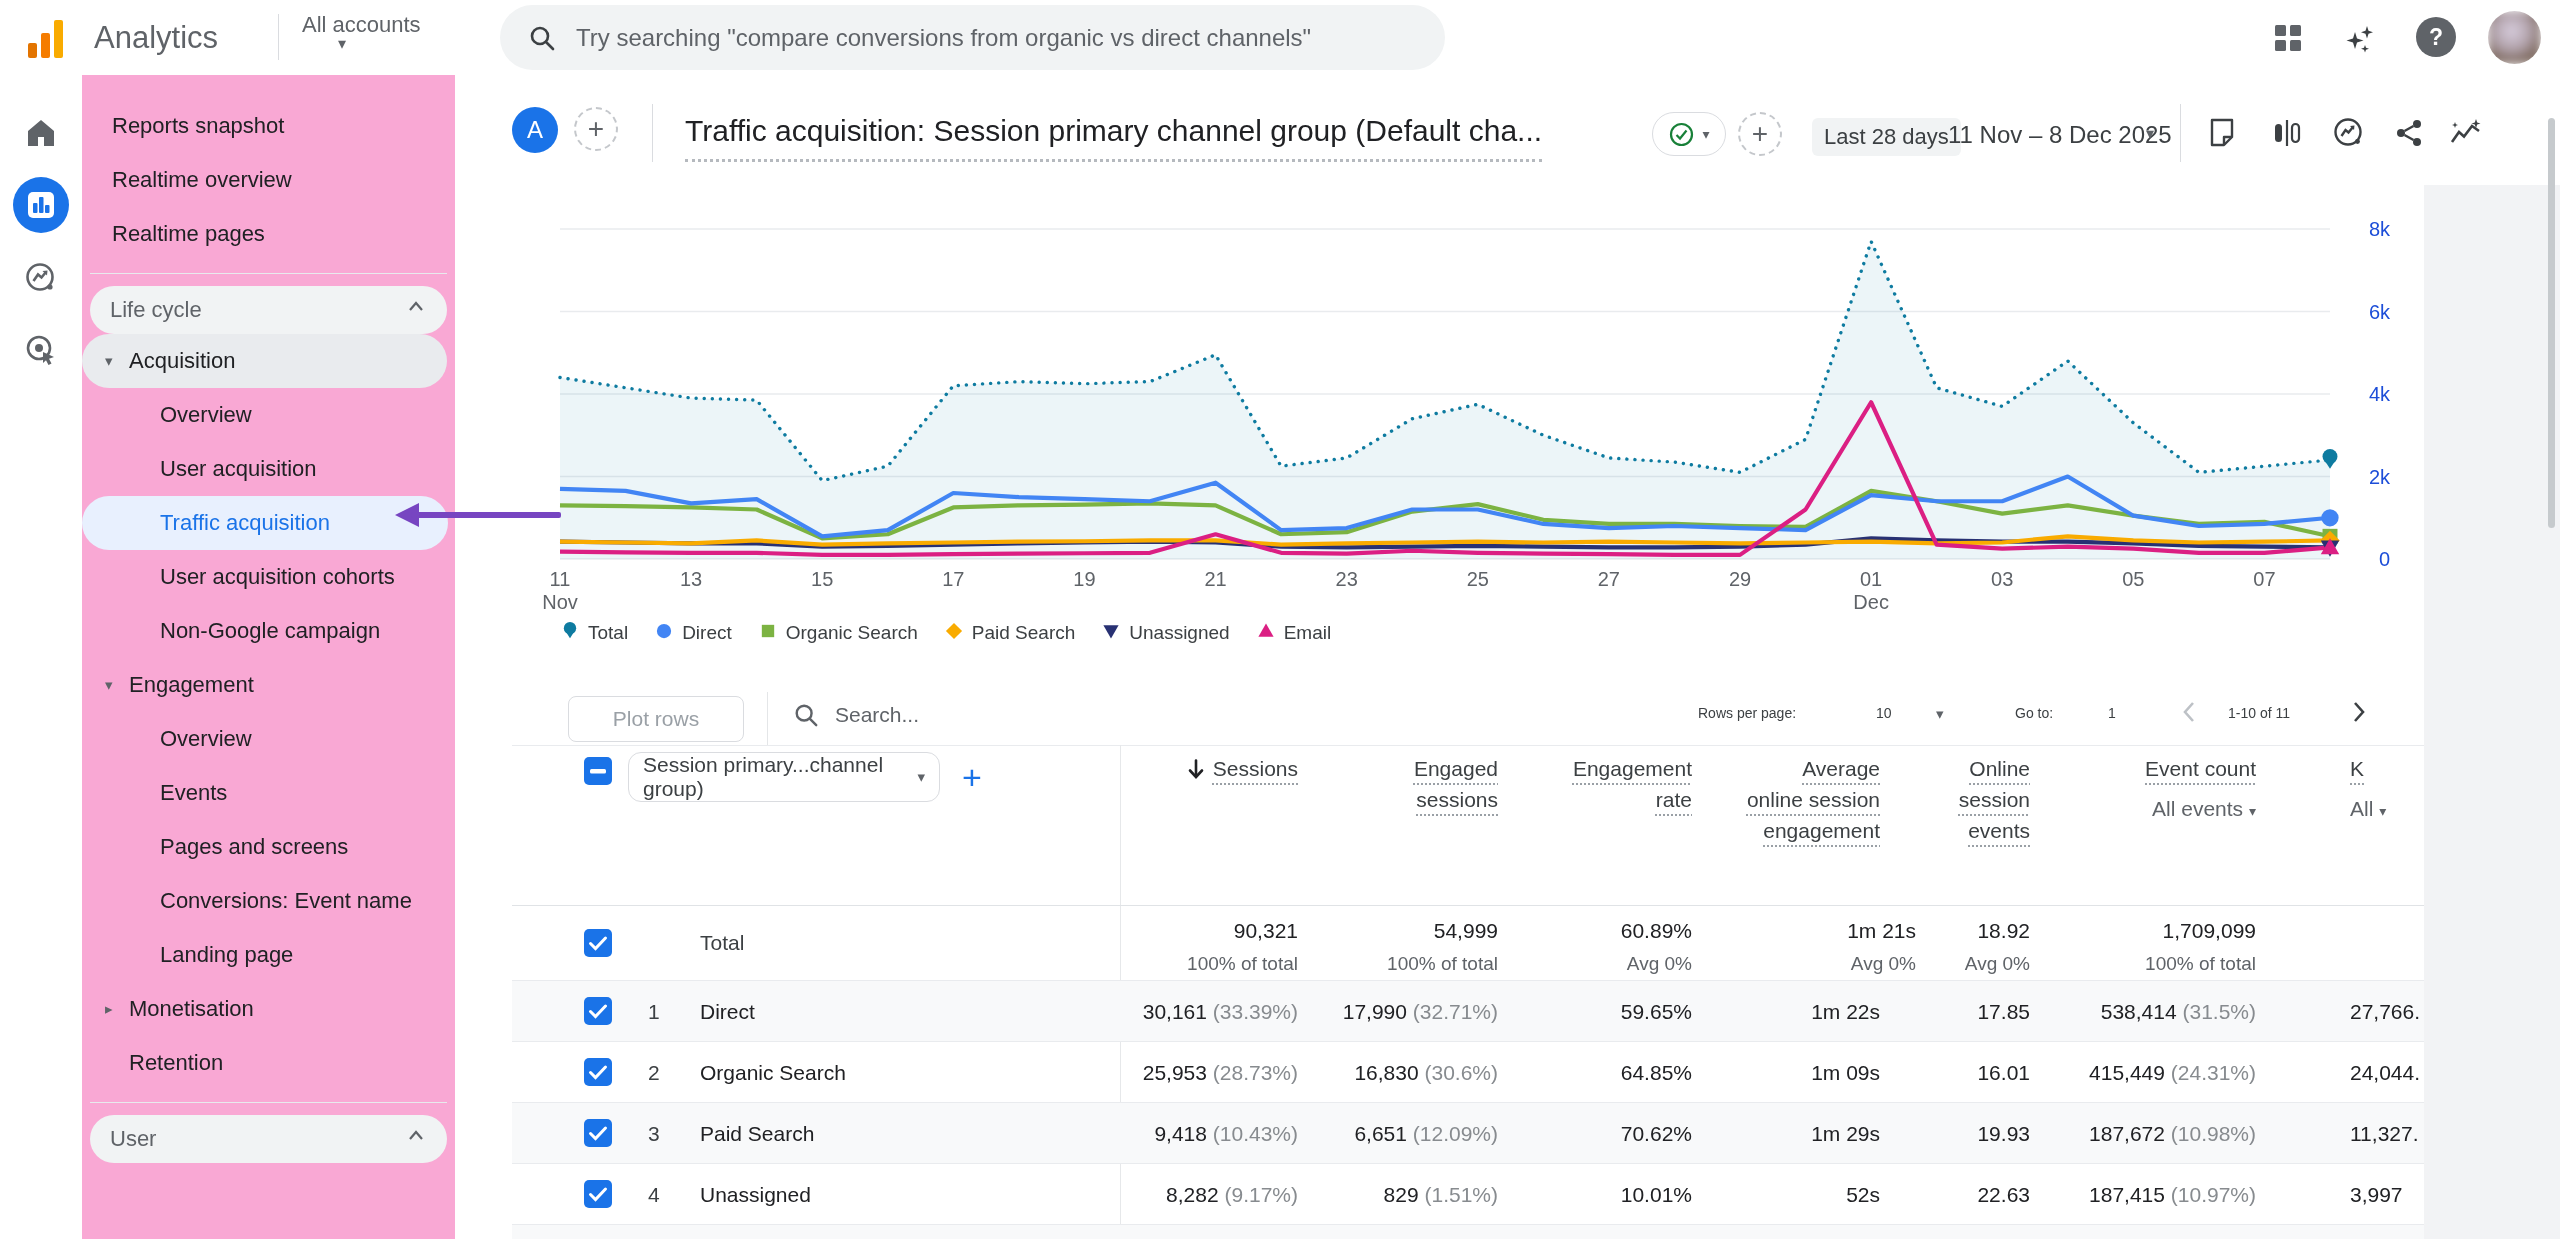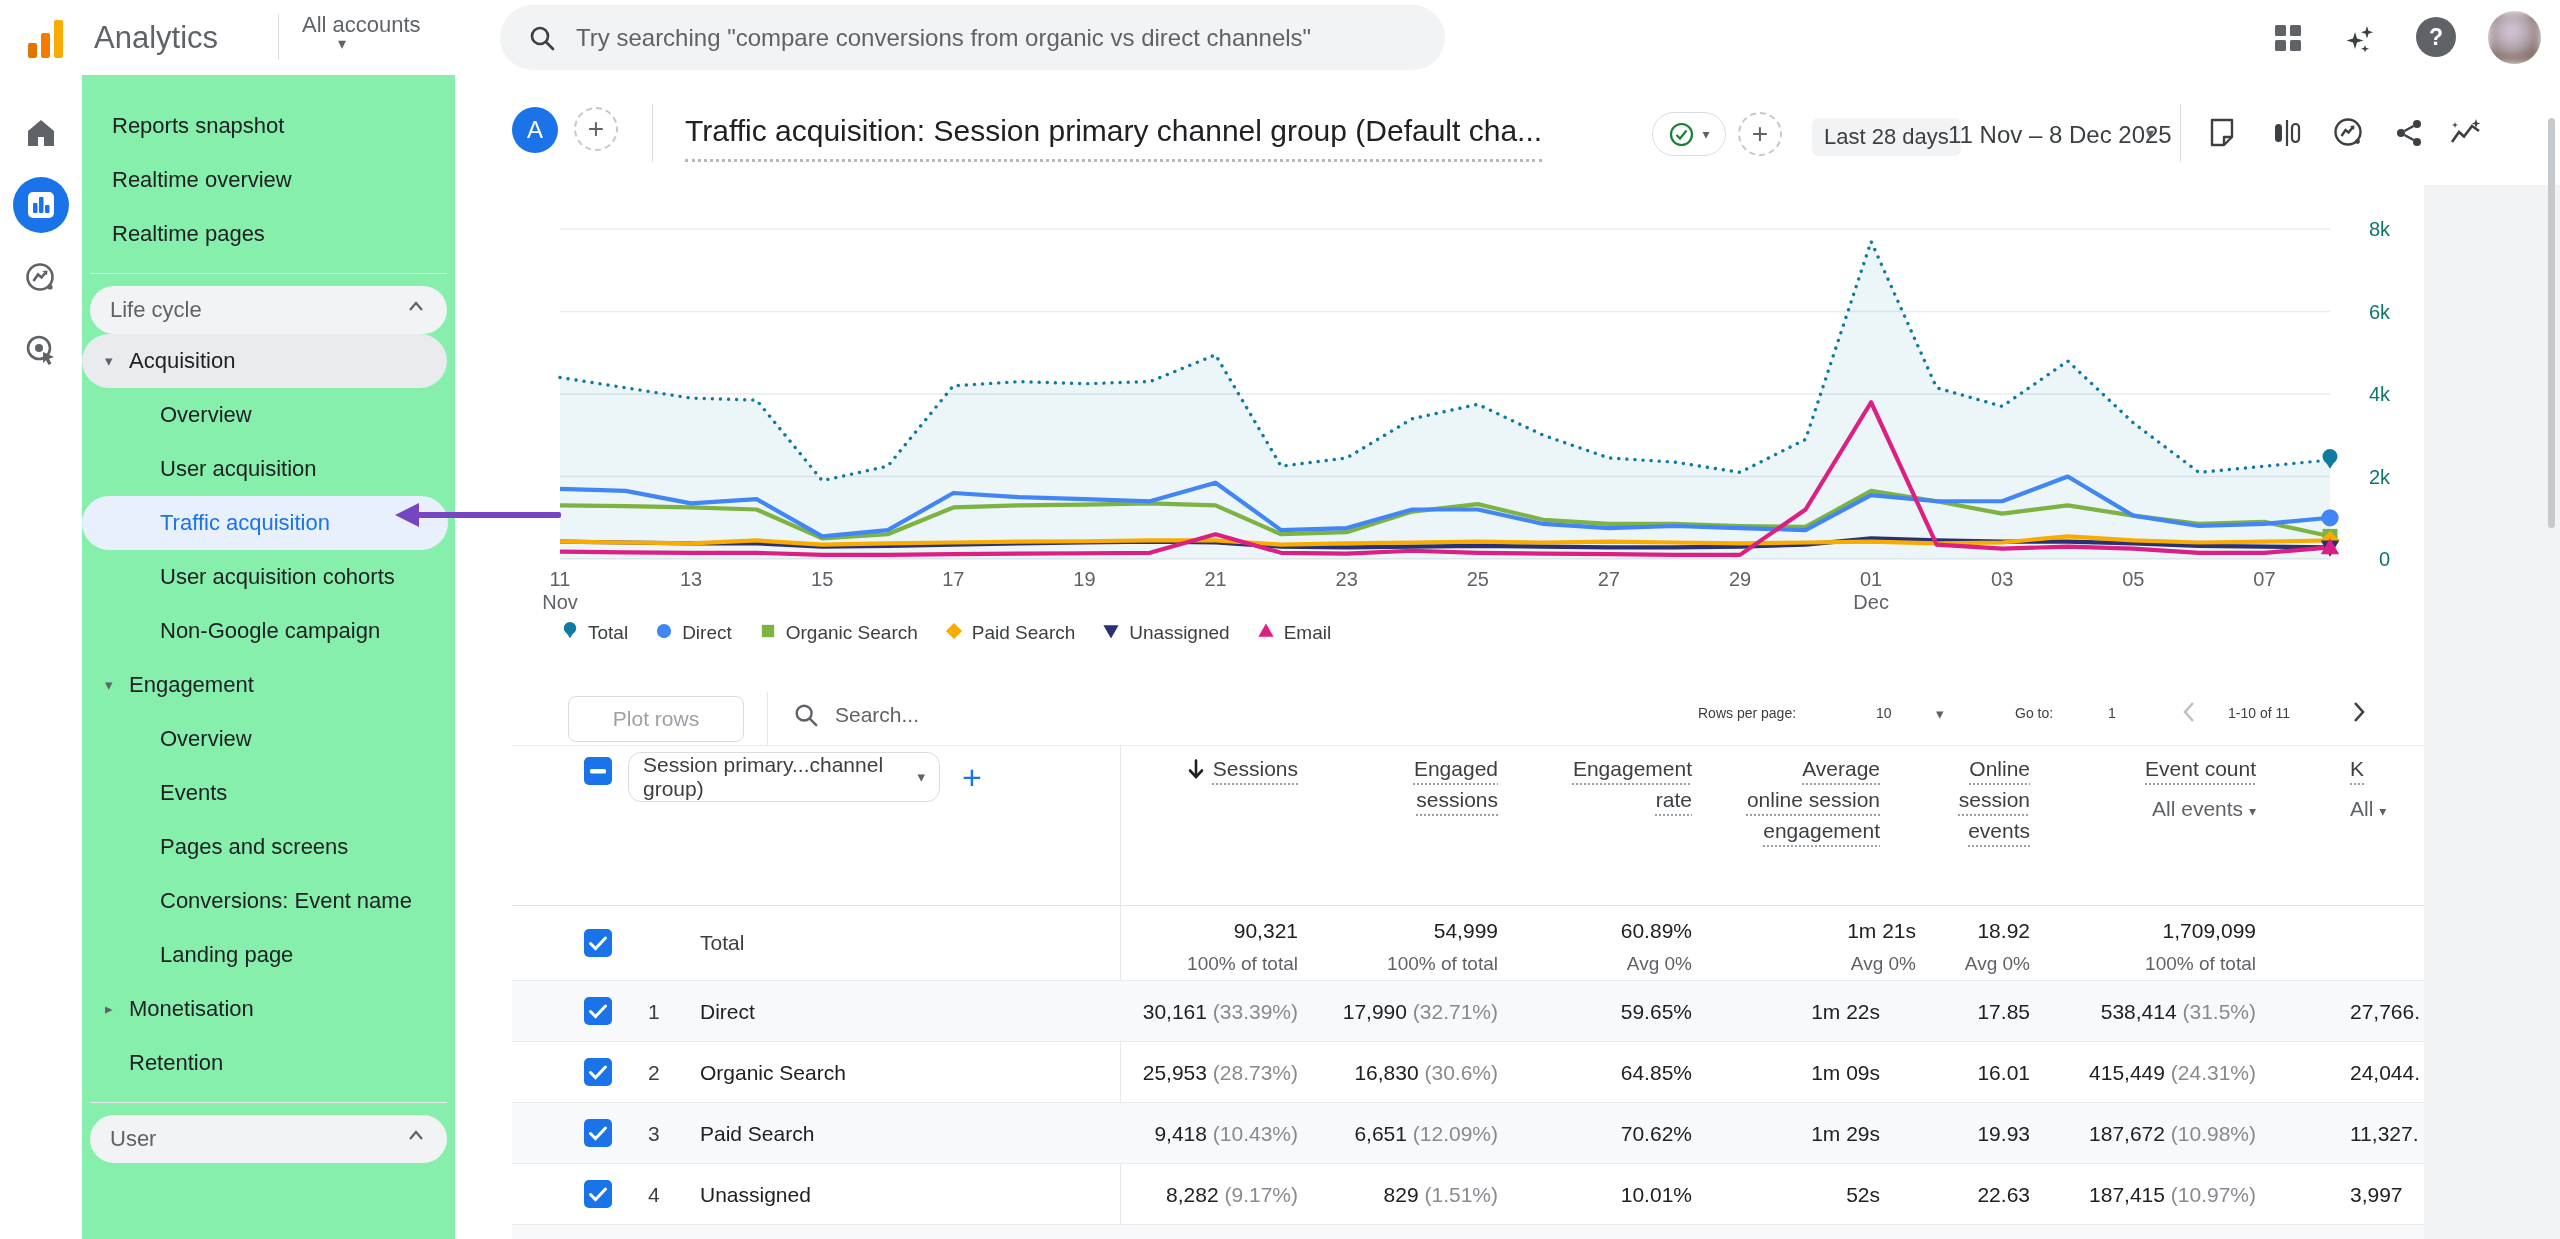--- a/index.html
+++ b/index.html
@@ -26,21 +26,21 @@
   #avatar{position:absolute;left:2488px;top:11px;width:53px;height:53px;border-radius:50%;overflow:hidden;}
   #avatar i{display:block;width:100%;height:100%;filter:blur(4px);
     background:radial-gradient(circle at 45% 38%,#d8cede 0%,#b3a4ad 40%,#7e6a60 72%,#9b8d85 100%);}
 
   
   #rail{position:absolute;left:0;top:75px;width:82px;height:1164px;background:#fff;border-right:1px solid #e8eaed;}
   .rail-ic{position:absolute;left:0;width:82px;display:flex;justify-content:center;}
   #rail-reports-disc{width:56px;height:56px;border-radius:50%;background:#1a73e8;display:flex;align-items:center;justify-content:center;}
 
   
-  #sidebar{position:absolute;left:82px;top:75px;width:373px;height:1164px;background:#86efac;padding-top:24px;box-sizing:border-box;}
+  #sidebar{position:absolute;left:82px;top:75px;width:373px;height:1164px;background:#f9a8d4;padding-top:24px;box-sizing:border-box;}
   .nav-row{position:relative;height:54px;display:flex;align-items:center;font-size:22px;color:#202124;}
   .nav-row.top{padding-left:30px;}
   .nav-row.section{height:48px;background:#f1f3f4;border-radius:24px;margin:0 8px;padding:0 20px;color:#5f6368;
     display:flex;justify-content:space-between;align-items:center;}
   .nav-row.group{padding-left:23px;}
   .nav-row.group .caret{width:24px;font-size:15px;color:#5f6368;}
   .nav-row.gbg{background:#e9ebee;border-radius:27px;margin-right:8px;}
   .nav-row.sub{padding-left:78px;}
   .nav-row.sub.selected{background:#e8f0fe;border-radius:27px;margin-right:7px;color:#1a73e8;font-weight:500;}
   .nav-div{height:1px;background:#e8eaed;margin:12px 8px;}
@@ -64,21 +64,21 @@
   #check-pill .caret{font-size:14px;color:#5f6368;}
   #date-preset{position:absolute;left:1812px;top:118px;background:#f1f3f4;border-radius:6px;padding:6px 12px;
     font-size:22px;color:#3c4043;}
   #date-range{position:absolute;left:1948px;top:121px;font-size:24px;color:#3c4043;}
   #date-caret{position:absolute;left:2146px;top:124px;font-size:16px;color:#5f6368;}
   #hdr-div2{position:absolute;left:2180px;top:104px;width:1px;height:58px;background:#dadce0;}
   .hdr-ic{position:absolute;top:116px;width:36px;height:36px;}
 
   
   #chart{position:absolute;left:560px;top:184px;overflow:visible;}
-  .ylab{position:absolute;width:44px;text-align:right;font-size:20px;color:#0f766e;height:24px;line-height:24px;}
+  .ylab{position:absolute;width:44px;text-align:right;font-size:20px;color:#1d4ed8;height:24px;line-height:24px;}
   .xlab{position:absolute;width:70px;text-align:center;font-size:20px;color:#5f6368;line-height:23px;}
   #legend{position:absolute;left:560px;top:620px;display:flex;align-items:center;gap:26px;}
   .leg-item{display:flex;align-items:center;gap:8px;font-size:19px;color:#3c4043;}
 
   
   #plot-rows{position:absolute;left:568px;top:696px;width:176px;height:46px;border:1.5px solid #dadce0;border-radius:8px;
     background:#fff;color:#9aa0a6;font-size:21px;display:flex;align-items:center;justify-content:center;box-sizing:border-box;}
   #ctrl-div{position:absolute;left:767px;top:692px;width:1px;height:54px;background:#e4e6e8;}
   #tbl-search-wrap{position:absolute;left:793px;top:702px;display:flex;align-items:center;gap:14px;}
   #tbl-search{border:none;outline:none;background:transparent;font-family:"Liberation Sans",sans-serif;font-size:21px;color:#3c4043;width:420px;}

